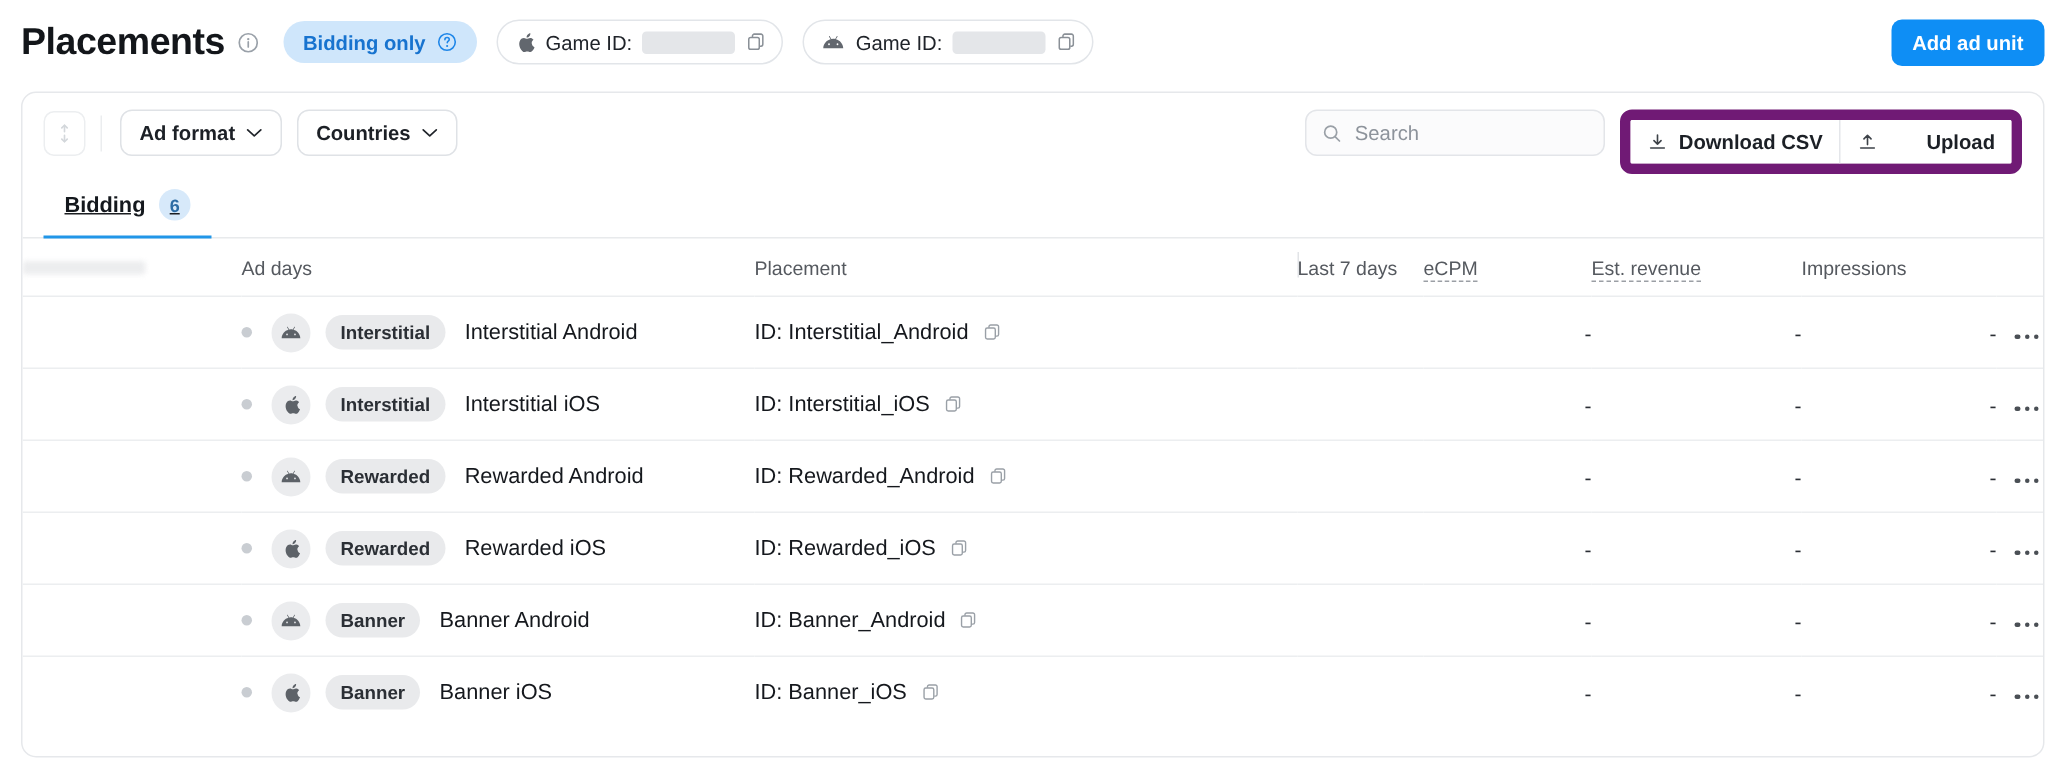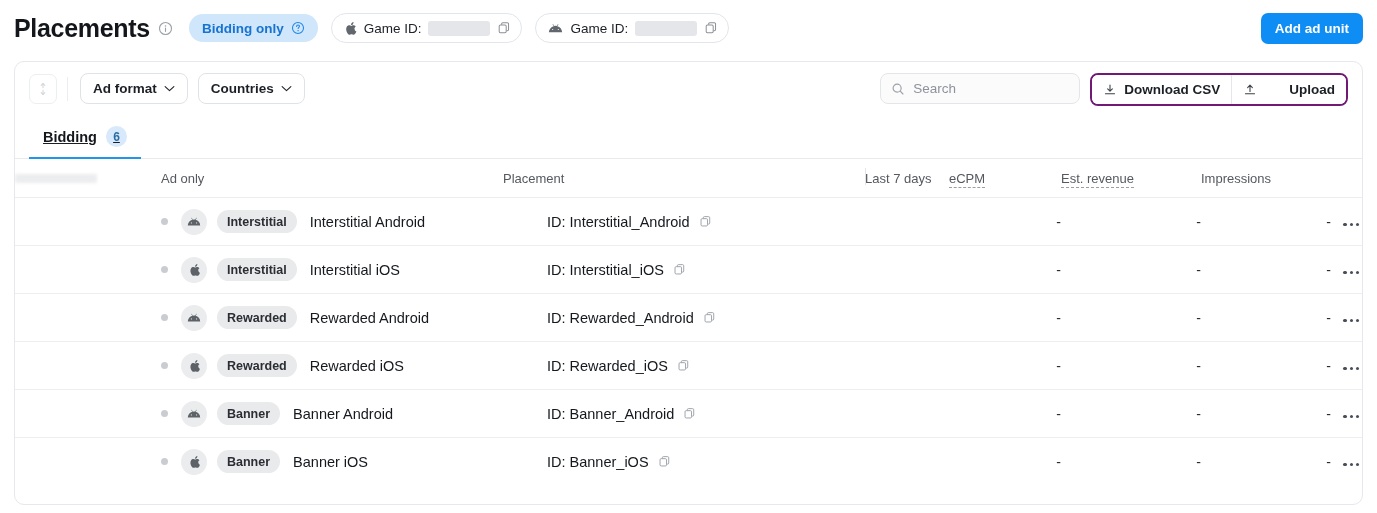--- a/index.html
+++ b/index.html
@@ -104,21 +104,21 @@
   .search-box input {
     border: none; outline: none; background: transparent;
     font-size: 13.5px; color: #1c2026; width: 100%;
     font-family: "Liberation Sans", sans-serif;
   }
   .search-box input::placeholder { color: #8d939b; }
   .search-icon { color: #9aa0a7; display: inline-flex; }
 
   .btn-group {
     display: flex; margin-left: 10px;
-    border: 2px solid #701a75; border-radius: 8px; overflow: hidden;
+    border: 7px solid #701a75; border-radius: 8px; overflow: hidden;
   }
   .btn-group button {
     display: flex; align-items: center; gap: 7px;
     height: 29px; padding: 0 11px; border: none; background: #fff;
     font-size: 13.5px; font-weight: bold; color: #1c2026;
     font-family: "Liberation Sans", sans-serif; cursor: pointer;
   }
   .btn-group button + button { border-left: 1px solid #e4e6ea; gap: 32px; }
   .btn-group .gicon { color: #3d4248; display: inline-flex; }
 
@@ -176,21 +176,21 @@
     color: #5d6268; margin-right: 10px; flex: 0 0 auto;
   }
   .format-pill {
     background: #e9eaec; color: #2b2f35;
     border-radius: 999px; height: 23px; padding: 0 10px;
     display: inline-flex; align-items: center;
     font-size: 12.5px; font-weight: bold; margin-right: 13px; flex: 0 0 auto;
   }
   .unit-name { font-size: 14.5px; color: #15181d; white-space: nowrap; }
 
-  .cell-placement { display: flex; align-items: center; gap: 9px; margin-left: 44px; }
+  .cell-placement { display: flex; align-items: center; gap: 9px; }
   .placement-text { font-size: 14.5px; color: #15181d; white-space: nowrap; }
 
   .kebab {
     display: inline-flex; gap: 3px; align-items: center;
     cursor: pointer; padding: 4px 2px;
   }
   .kebab i { width: 3.2px; height: 3.2px; border-radius: 50%; background: #4a4f55; display: block; }
 </style>
 </head>
 <body>
@@ -335,21 +335,21 @@
         <col style="width:112px">
         <col style="width:140px">
       <col style="width:130px">
         <col style="width:32px">
     </colgroup>
     <thead>
       <tr>
         <th>
           <span class="redacted-head"></span>
         </th>
-        <th>Ad only</th>
+        <th>Ad days</th>
         <th>Placement</th>
         <th class="num th-divider-cell">
           <span>Last 7 days</span>
         </th>
         <th class="num">
           <span class="dashed">eCPM</span>
         </th>
         <th class="num">
           <span class="dashed">Est. revenue</span>
         </th>

